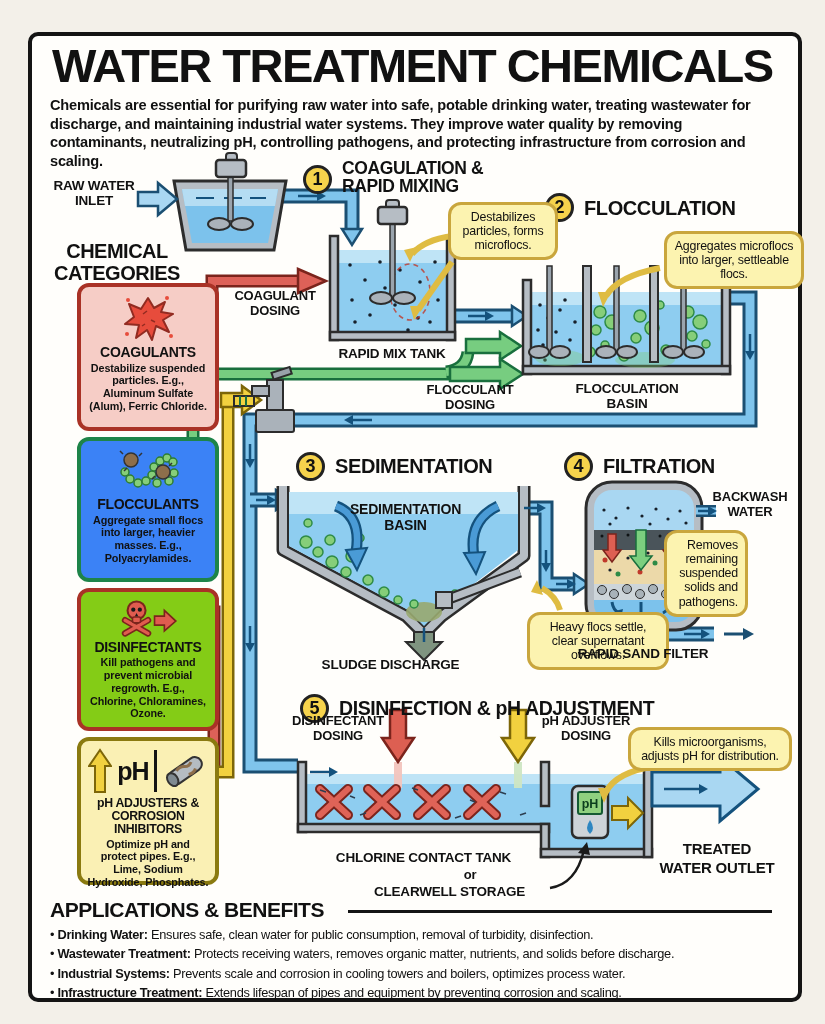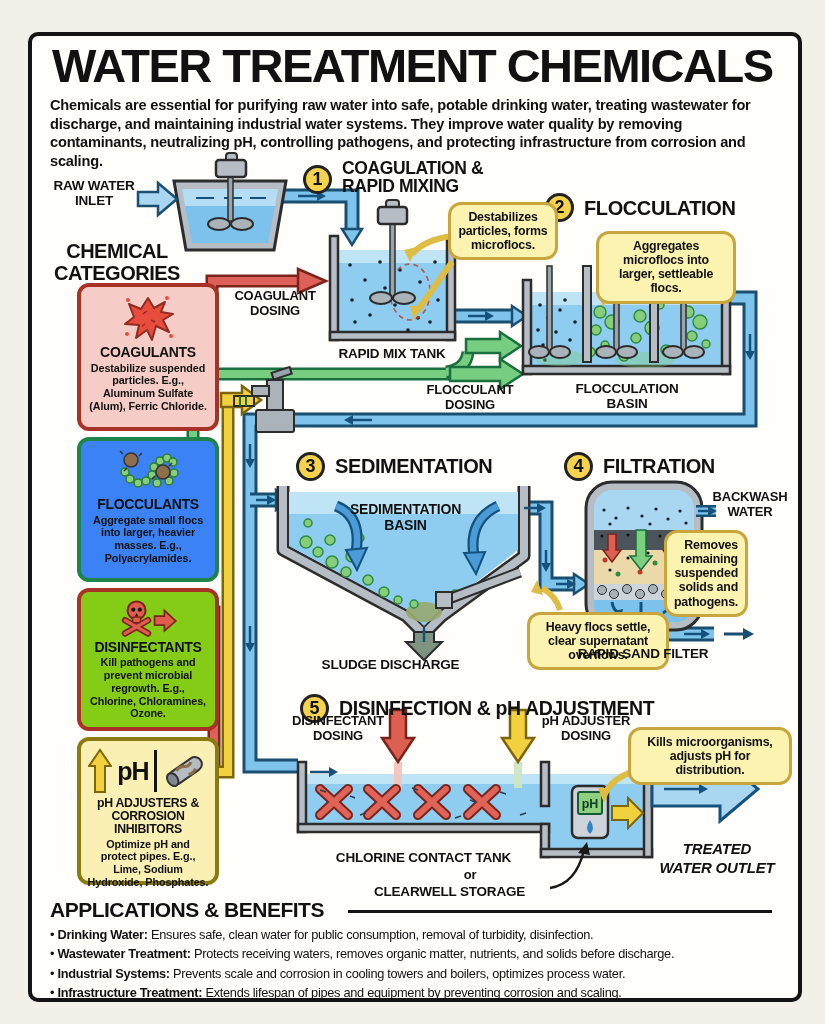--- a/index.html
+++ b/index.html
@@ -9,21 +9,21 @@
          border:4px solid #141414;border-radius:10px;}
   svg.diagram{position:absolute;left:0;top:0;width:825px;height:1024px;}
   .abs{position:absolute;box-sizing:border-box;}
   .page-title{font-weight:bold;font-size:47px;letter-spacing:-1.5px;line-height:1;white-space:nowrap;}
   .intro{font-weight:bold;font-size:14.6px;line-height:1.27;letter-spacing:-0.2px;}
   .lbl{font-weight:bold;font-size:13px;line-height:1.12;text-align:center;letter-spacing:-0.2px;}
   .badge{width:29px;height:29px;border-radius:50%;background:#f6d34c;border:3px solid #222;
          font-weight:bold;font-size:18px;display:flex;align-items:center;justify-content:center;}
   .stage-title{font-weight:bold;letter-spacing:-0.4px;line-height:1.04;}
   .callout{background:#fcf3b0;border:3px solid #c9a63d;border-radius:13px;padding:5px 7px;
-           font-weight:bold;font-size:12.4px;line-height:1.14;text-align:center;letter-spacing:-0.2px;}
+           font-weight:normal;font-size:12.4px;line-height:1.14;text-align:center;letter-spacing:-0.2px;}
   .cat-box{border-radius:12px;display:flex;flex-direction:column;align-items:center;
            padding:7px 6px;border:4px solid;margin-left:32px;}
   .cat-title{font-weight:bold;font-size:14px;text-align:center;line-height:1.05;letter-spacing:-0.3px;margin-top:3px;}
   .cat-desc{font-weight:bold;font-size:10.8px;text-align:center;line-height:1.18;margin-top:2px;letter-spacing:-0.1px;}
   .heading2{font-weight:bold;font-size:21px;letter-spacing:-0.5px;white-space:nowrap;}
   .bullets{font-size:12.8px;letter-spacing:-0.3px;line-height:1.52;}
   .bullets .row{white-space:nowrap;}
   .rule{background:#141414;height:3px;}
   .ph-big{font-weight:bold;font-size:25px;letter-spacing:-1px;}
   .vbar{width:3px;height:42px;background:#141414;}
@@ -446,39 +446,39 @@
   <div class="abs badge" style="left:564px;top:452px;">
       <span>4</span>
     </div>
   <div class="abs stage-title" style="left:603px;top:456px;width:160px;font-size:20px;">FILTRATION</div>
   <div class="abs badge" style="left:300px;top:694px;">
       <span>5</span>
     </div>
   <div class="abs stage-title" style="left:339px;top:698px;width:330px;font-size:19.5px;">DISINFECTION &amp; pH ADJUSTMENT</div>
 
   <div class="abs callout" style="left:448px;top:202px;width:110px;">Destabilizes particles, forms microflocs.</div>
-  <div class="abs callout" style="left:596px;top:231px;width:140px;">Aggregates microflocs into larger, settleable flocs.</div>
+  <div class="abs callout" style="left:664px;top:231px;width:140px;">Aggregates microflocs into larger, settleable flocs.</div>
   <div class="abs callout" style="left:527px;top:612px;width:142px;">Heavy flocs settle, clear supernatant overflows.</div>
   <div class="abs callout" style="left:664px;top:530px;width:84px;text-align:right;">Removes remaining suspended solids and pathogens.</div>
   <div class="abs callout" style="left:628px;top:727px;width:164px;">Kills microorganisms, adjusts pH for distribution.</div>
 
   <div class="abs lbl" style="left:225px;top:289px;width:100px;">COAGULANT DOSING</div>
   <div class="abs lbl" style="left:322px;top:346px;width:140px;font-size:13.5px;">RAPID MIX TANK</div>
   <div class="abs lbl" style="left:415px;top:383px;width:110px;">FLOCCULANT DOSING</div>
   <div class="abs lbl" style="left:562px;top:381px;width:130px;font-size:13.5px;">FLOCCULATION BASIN</div>
   <div class="abs lbl" style="left:333px;top:502px;width:145px;font-size:14px;">SEDIMENTATION BASIN</div>
   <div class="abs lbl" style="left:308px;top:657px;width:165px;font-size:13.5px;">SLUDGE DISCHARGE</div>
   <div class="abs lbl" style="left:706px;top:490px;width:88px;">BACKWASH WATER</div>
   <div class="abs lbl" style="left:562px;top:646px;width:162px;font-size:13.5px;">RAPID SAND FILTER</div>
   <div class="abs lbl" style="left:290px;top:714px;width:96px;">DISINFECTANT DOSING</div>
   <div class="abs lbl" style="left:534px;top:714px;width:104px;">pH ADJUSTER DOSING</div>
   <div class="abs lbl" style="left:316px;top:850px;width:215px;font-size:13.5px;">CHLORINE CONTACT TANK</div>
   <div class="abs lbl" style="left:430px;top:868px;width:80px;">or</div>
   <div class="abs lbl" style="left:352px;top:884px;width:195px;font-size:13.5px;">CLEARWELL STORAGE</div>
-  <div class="abs lbl" style="left:658px;top:840px;width:118px;font-size:15px;line-height:1.25;font-style:italic;">
+  <div class="abs lbl" style="left:658px;top:840px;width:118px;font-size:15px;line-height:1.25;">
     <span>TREATED</span><br>
     <span>WATER OUTLET</span>
   </div>
 
   <div class="abs cat-box" style="left:45px;top:283px;width:142px;height:148px;background:#f6cdc6;border-color:#a93226;">
     <svg width="54" height="48" viewBox="0 0 54 48">
       <polygon points="27,4 33,14 44,8 40,18 52,20 42,26 48,38 35,32 31,46 26,36 15,44 18,31 4,30 13,23 8,10 20,15" fill="#e74c3c" stroke="#922b21" stroke-width="2" stroke-linejoin="round"></polygon>
       <circle cx="7" cy="6" r="2" fill="#e74c3c"></circle>
         <circle cx="46" cy="4" r="2" fill="#e74c3c"></circle>
       <circle cx="50" cy="42" r="2" fill="#e74c3c"></circle>

